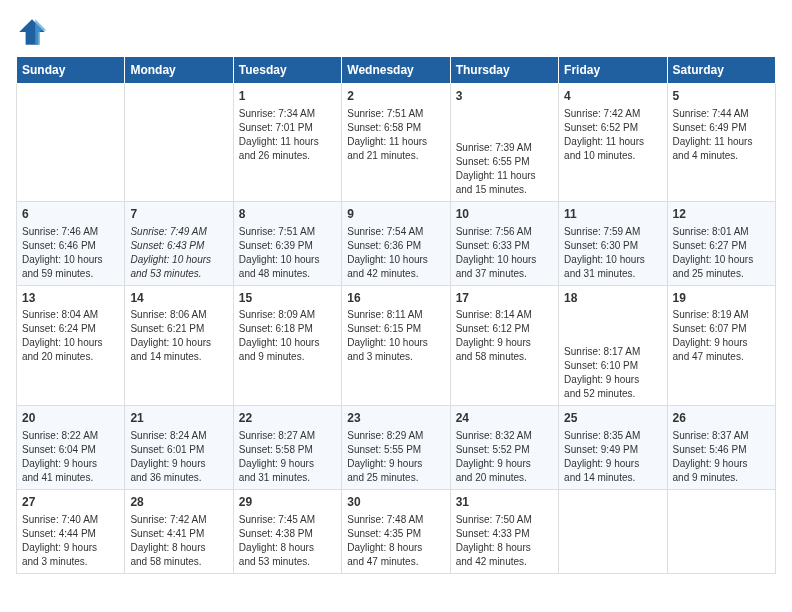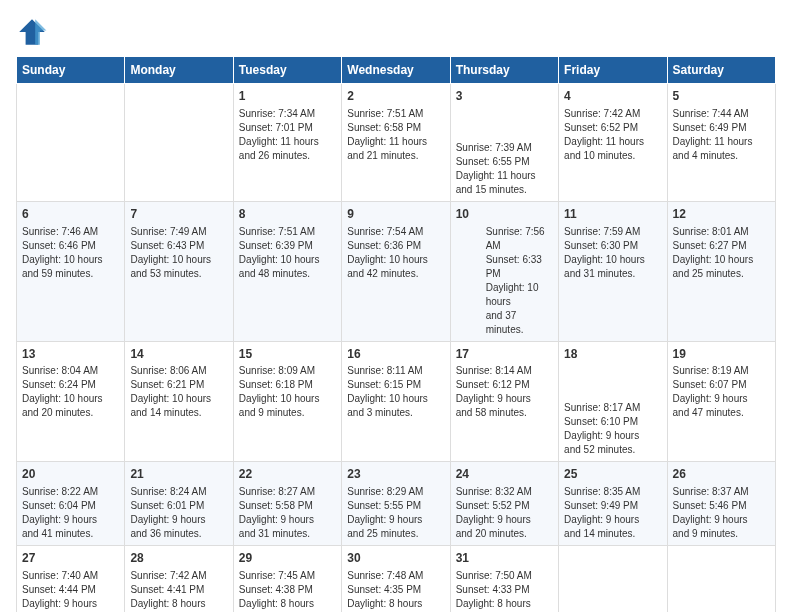--- a/index.html
+++ b/index.html
@@ -172,42 +172,42 @@
       <tr class="row-even">
         <td>
           <span class="day-num">6</span>
           <div class="day-info" style="white-space: pre-line;">Sunrise: 7:46 AM
 Sunset: 6:46 PM
 Daylight: 10 hours
 and 59 minutes.</div>
         </td>
         <td>
           <span class="day-num">7</span>
-          <div class="day-info" style="white-space: pre-line;">Sunrise: 7:49 AM
+          <div class="day-info" style="white-space: pre-line; font-style: italic;">Sunrise: 7:49 AM
 Sunset: 6:43 PM
 Daylight: 10 hours
 and 53 minutes.</div>
         </td>
         <td>
           <span class="day-num">8</span>
           <div class="day-info" style="white-space: pre-line;">Sunrise: 7:51 AM
 Sunset: 6:39 PM
 Daylight: 10 hours
 and 48 minutes.</div>
         </td>
         <td>
           <span class="day-num">9</span>
           <div class="day-info" style="white-space: pre-line;">Sunrise: 7:54 AM
 Sunset: 6:36 PM
 Daylight: 10 hours
 and 42 minutes.</div>
         </td>
         <td>
           <span class="day-num">10</span>
-          <div class="day-info" style="white-space: pre-line; margin-left: 30px;">Sunrise: 7:56 AM
+          <div class="day-info" style="white-space: pre-line;">Sunrise: 7:56 AM
 Sunset: 6:33 PM
 Daylight: 10 hours
 and 37 minutes.</div>
         </td>
         <td>
           <span class="day-num">11</span>
           <div class="day-info" style="white-space: pre-line;">Sunrise: 7:59 AM
 Sunset: 6:30 PM
 Daylight: 10 hours
 and 31 minutes.</div>

